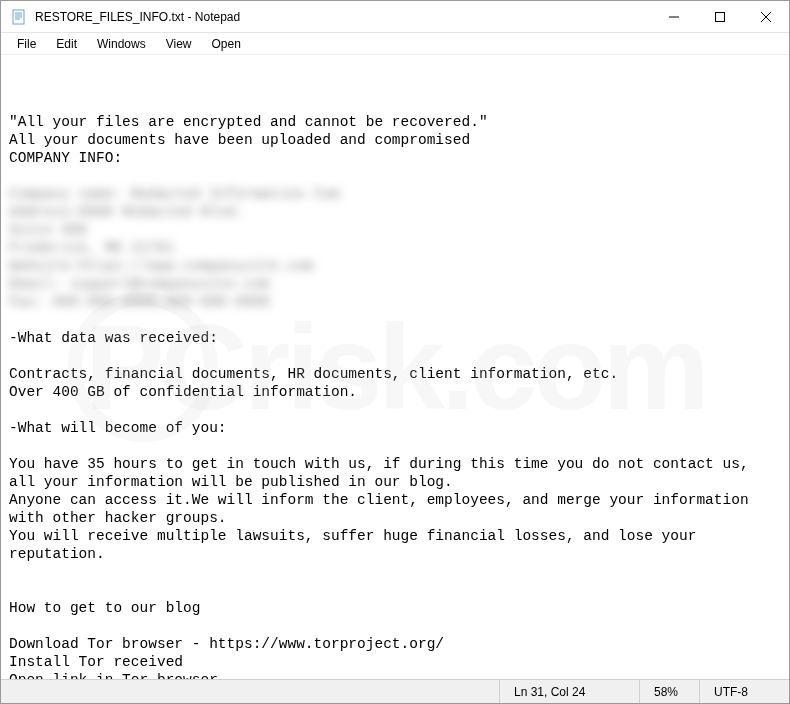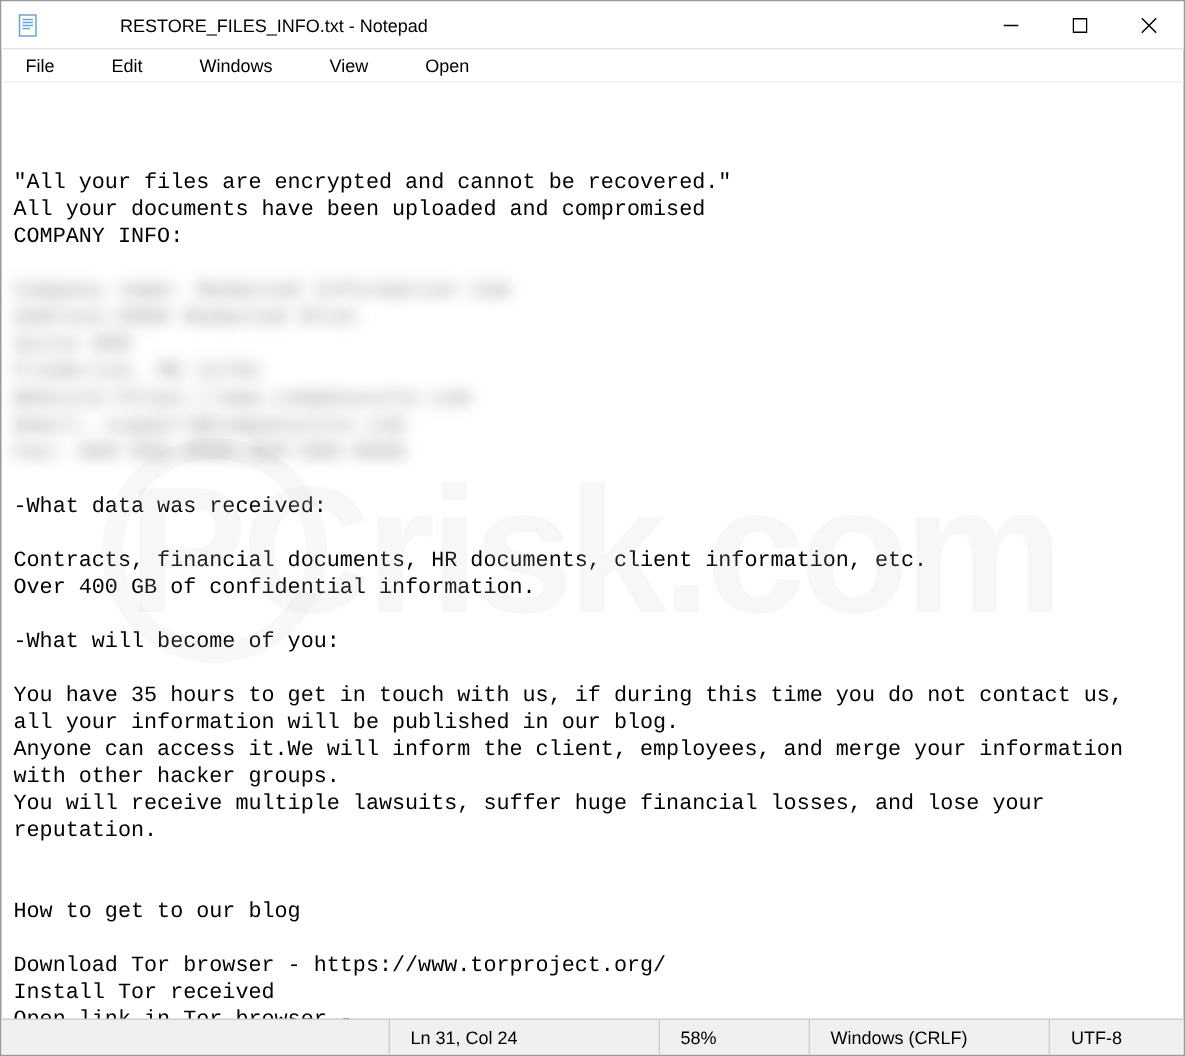--- a/index.html
+++ b/index.html
@@ -18,21 +18,20 @@
   border: 1px solid #999;
   display: flex;
   flex-direction: column;
 }
 .titlebar {
   height: 32px;
   background: #ffffff;
   display: flex;
   align-items: center;
   border-bottom: 1px solid #e5e5e5;
-  gap: 45px;
 }
 .app-icon {
   width: 16px;
   height: 16px;
   margin-left: 10px;
   margin-right: 8px;
   display: flex;
   align-items: center;
   justify-content: center;
 }
@@ -55,21 +54,20 @@
   cursor: pointer;
 }
 .menubar {
   height: 22px;
   display: flex;
   align-items: center;
   padding-left: 6px;
   font-size: 12px;
   color: #000;
   border-bottom: 1px solid #f0f0f0;
-  gap: 18px;
 }
 .menu-item {
   padding: 2px 10px;
   cursor: pointer;
 }
 .content {
   flex: 1;
   padding: 4px 8px;
   font-family: Consolas, "Courier New", monospace;
   font-size: 14.5px;
@@ -86,21 +84,20 @@
   user-select: none;
 }
 .statusbar {
   height: 24px;
   background: #f0f0f0;
   border-top: 1px solid #d0d0d0;
   display: flex;
   align-items: center;
   font-size: 12px;
   color: #000;
-  gap: 40px;
 }
 .status-spacer { flex: 1; }
 .status-cell {
   padding: 0 14px;
   border-left: 1px solid #d0d0d0;
   height: 100%;
   display: flex;
   align-items: center;
 }
 .watermark {
@@ -207,17 +204,16 @@
 <span>Install Tor received</span>
 <span>Open link in Tor browser - </span>
 
 
 </div>
 
   <div class="statusbar">
     <div class="status-spacer"></div>
     <div class="status-cell" style="min-width:140px">Ln 31, Col 24</div>
     <div class="status-cell" style="min-width:60px">58%</div>
-    <div class="status-cell" style="min-width:120px">Windows (CRLF)</div>
     <div class="status-cell" style="min-width:90px">UTF-8</div>
   </div>
 
 </div>
 
 </body></html>

